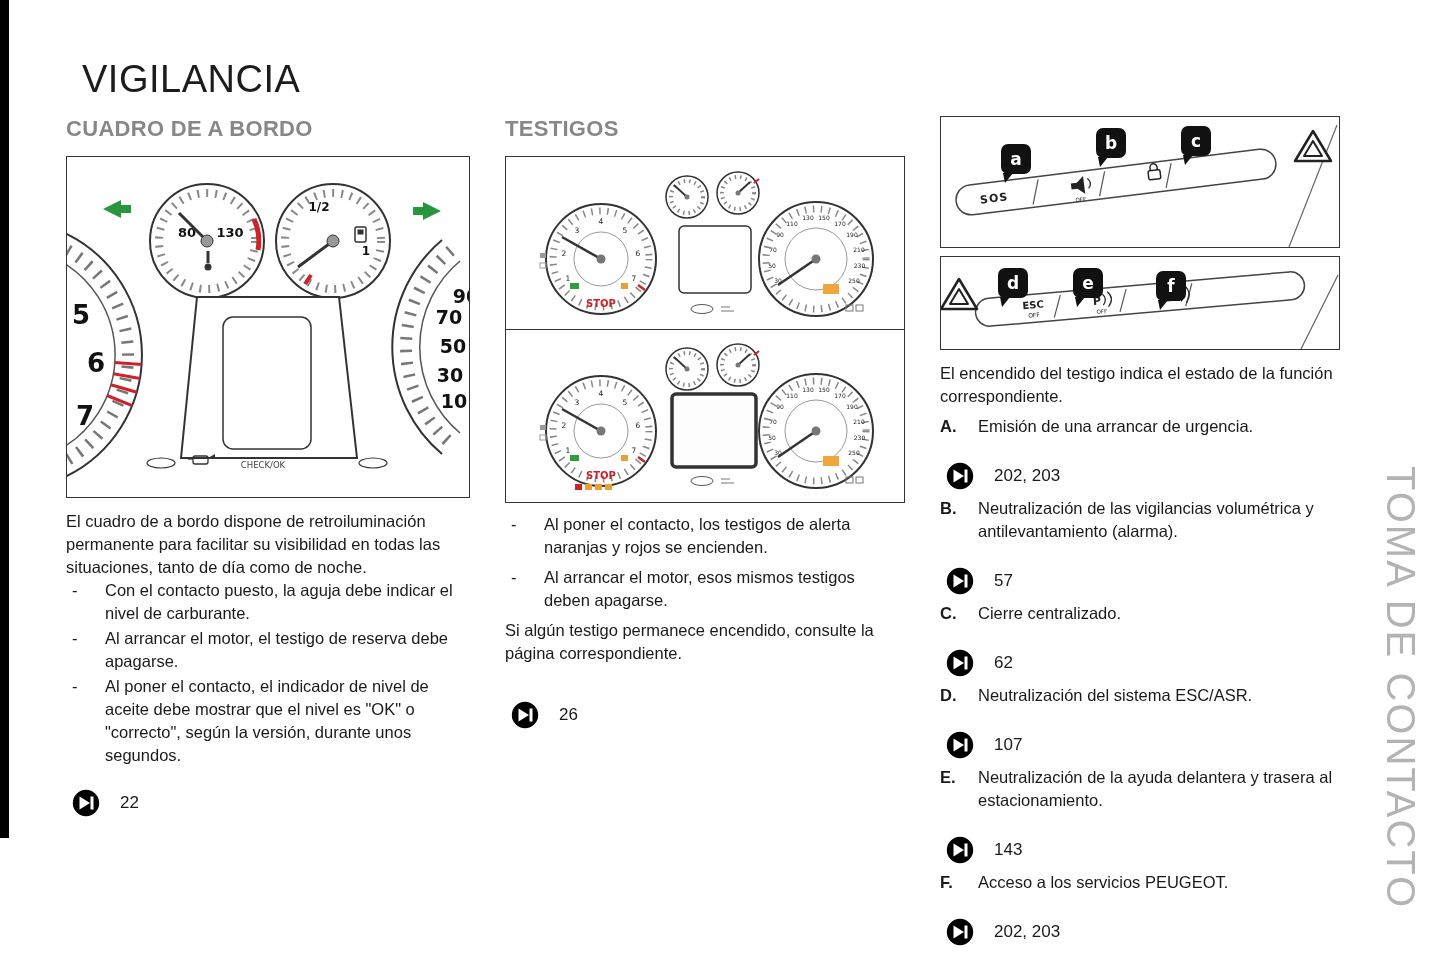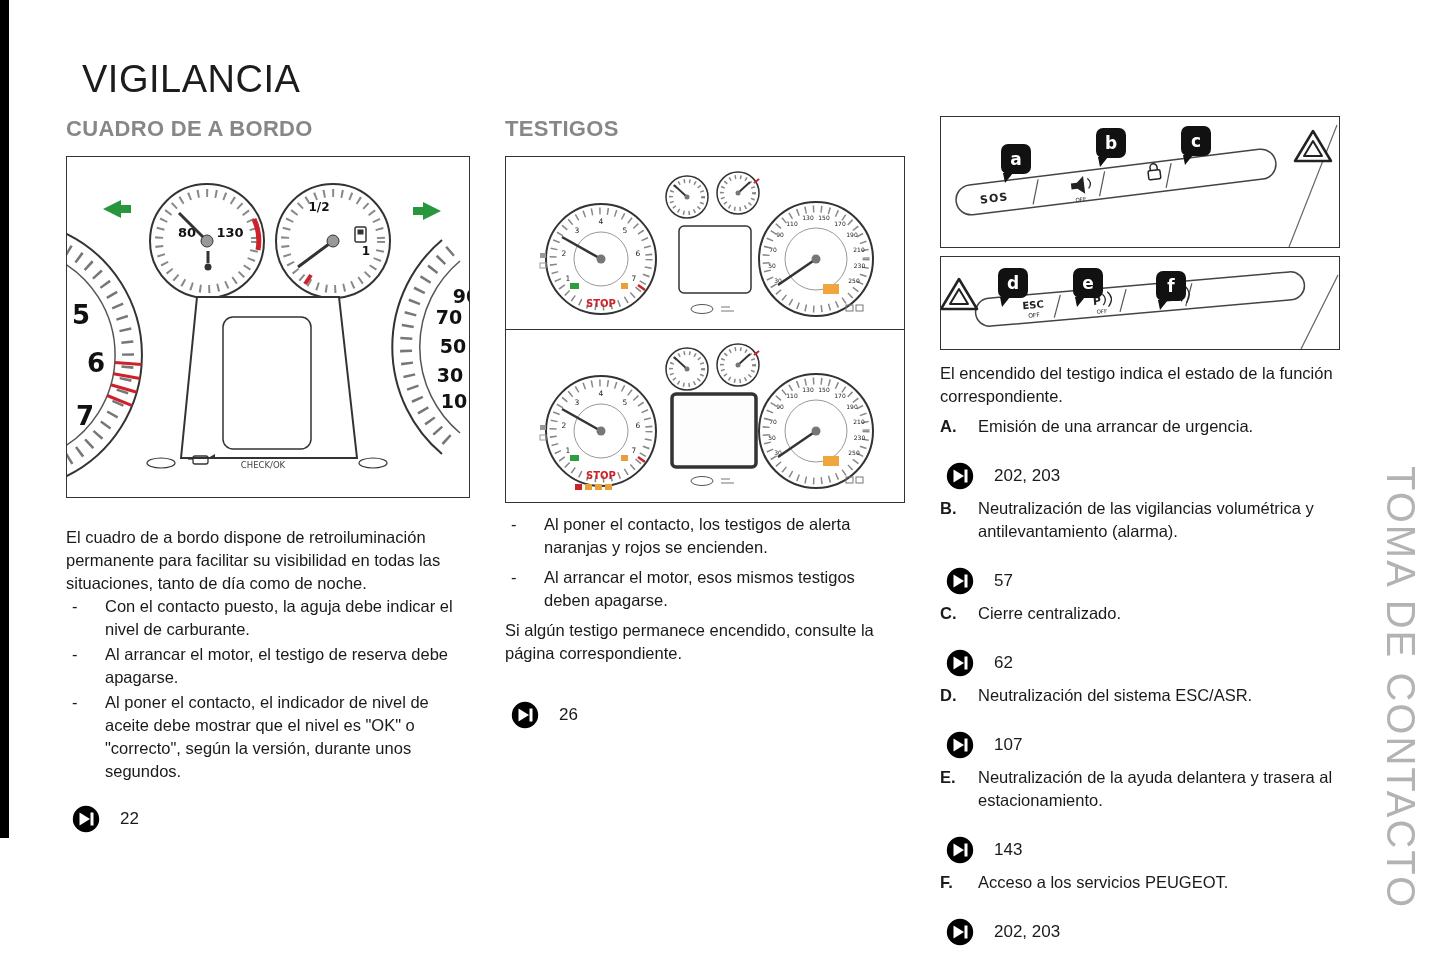--- a/index.html
+++ b/index.html
@@ -13,21 +13,21 @@
   #col1{left:66px;width:404px}
   #col2{left:505px;width:400px}
   #col3{left:940px;width:400px}
   .figure{border:1px solid #333;background:#fff;overflow:hidden}
   .figure svg{display:block}
   #fig1{height:342px}
   #fig2{height:347px}
   .fig3a{height:132px;margin-bottom:8px}
   .fig3b{height:94px}
   p,.bullet,.kv{font-size:16.5px;line-height:23px}
-  p.intro{margin-top:28px}
+  p.intro{margin-top:12px}
   p.intro3{margin-top:12px}
   p.outro{margin-top:3px}
   p.outro2{margin-top:7px}
   .bullet{display:flex;margin-bottom:2px}
   .bullet.sp{margin-bottom:7px}
   .bullet.first{margin-top:10px}
   .bullet .dash{width:39px;padding-left:6px;flex:none}
   .bullet .btxt{flex:1}
   .kv{display:flex;margin-top:7px}
   .kv .key{width:38px;font-weight:700;flex:none}

